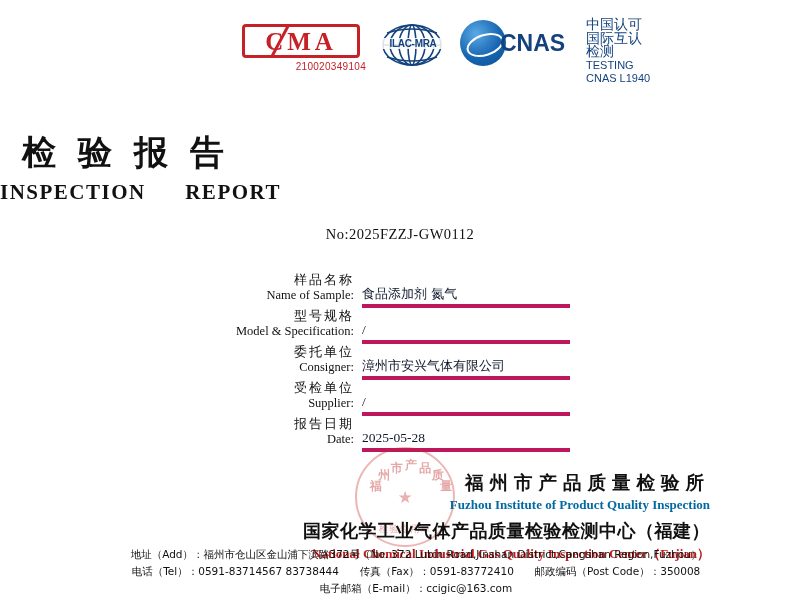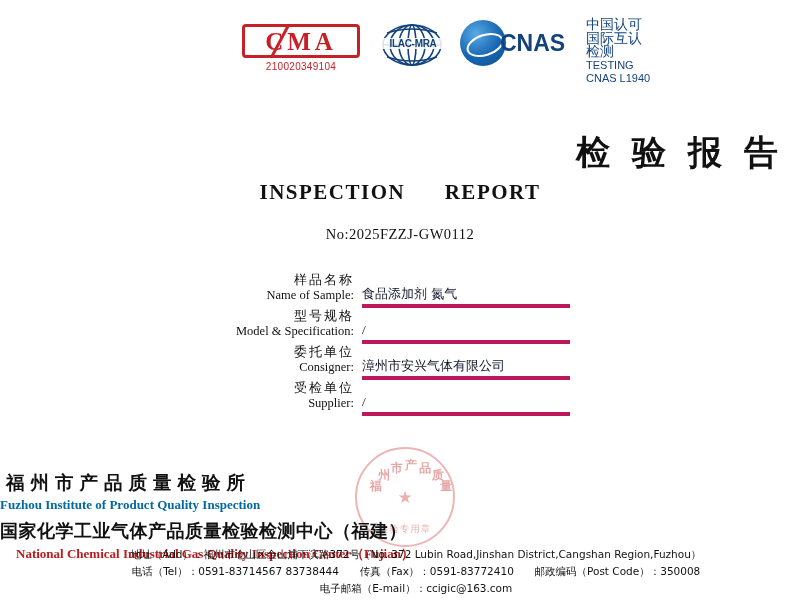--- a/index.html
+++ b/index.html
@@ -65,20 +65,21 @@
     transform: rotate(28deg);
     top: -5px;
     left: 32px;
   }
   .cma-num {
     margin-top: 3px;
     font-family: "Liberation Sans", sans-serif;
     font-size: 10px;
     color: #c62127;
     letter-spacing: 0.3px;
+    text-align: right;
   }
 
   .ilac {
     position: absolute;
     left: 372px;
     top: 8px;
     width: 70px;
     height: 46px;
   }
   .ilac-ring {
@@ -146,34 +147,34 @@
     line-height: 13.5px;
   }
   .cnas-right .cn { font-family: "DejaVu Sans", sans-serif; font-size: 14px; }
 
   
   .title-cn {
     position: absolute;
     top: 130px;
     left: 0;
     width: 800px;
-    text-align: right;
+    text-align: left;
     font-family: "DejaVu Serif", serif;
     font-weight: bold;
     font-size: 34px;
     letter-spacing: 22px;
     text-indent: 22px;
     color: #111;
   }
   .title-en {
     position: absolute;
     top: 180px;
     left: 0;
     width: 800px;
-    text-align: center;
+    text-align: left;
     font-family: "Liberation Serif", serif;
     font-weight: bold;
     font-size: 21px;
     letter-spacing: 1.5px;
     color: #111;
   }
   .title-en .gap { display: inline-block; width: 26px; }
 
   .report-no {
     position: absolute;
@@ -235,21 +236,21 @@
     font-family: "Liberation Serif", serif;
     font-size: 13.5px;
   }
 
   
   .inst {
     position: absolute;
     top: 470px;
     left: 0;
     width: 710px;
-    text-align: left;
+    text-align: right;
   }
   .inst-cn1 {
     font-family: "DejaVu Serif", serif;
     font-weight: bold;
     font-size: 18.5px;
     letter-spacing: 6px;
     text-indent: 6px;
     color: #111;
   }
   .inst-en1 {
@@ -418,20 +419,27 @@
     </div>
 
     <div class="field-row">
       <div class="field-labels">
         <div class="label-cn">受检单位</div>
         <div class="label-en">Supplier:</div>
       </div>
       <div class="field-value latin">/</div>
     </div>
 
+    <div class="field-row">
+      <div class="field-labels">
+        <div class="label-cn">报告日期</div>
+        <div class="label-en">Date:</div>
+      </div>
+      <div class="field-value latin">2025-05-28</div>
+    </div>
   </div>
 
   <div class="seal">
     <div class="seal-text">
       <span style="transform: rotate(-62deg) translate(0, -40px) rotate(62deg);">福</span>
       <span style="transform: rotate(-42deg) translate(0, -40px) rotate(42deg);">州</span>
       <span style="transform: rotate(-21deg) translate(0, -40px) rotate(21deg);">市</span>
       <span style="transform: rotate(0deg) translate(0, -40px) rotate(0deg);">产</span>
       <span style="transform: rotate(21deg) translate(0, -40px) rotate(-21deg);">品</span>
       <span style="transform: rotate(42deg) translate(0, -40px) rotate(-42deg);">质</span>

